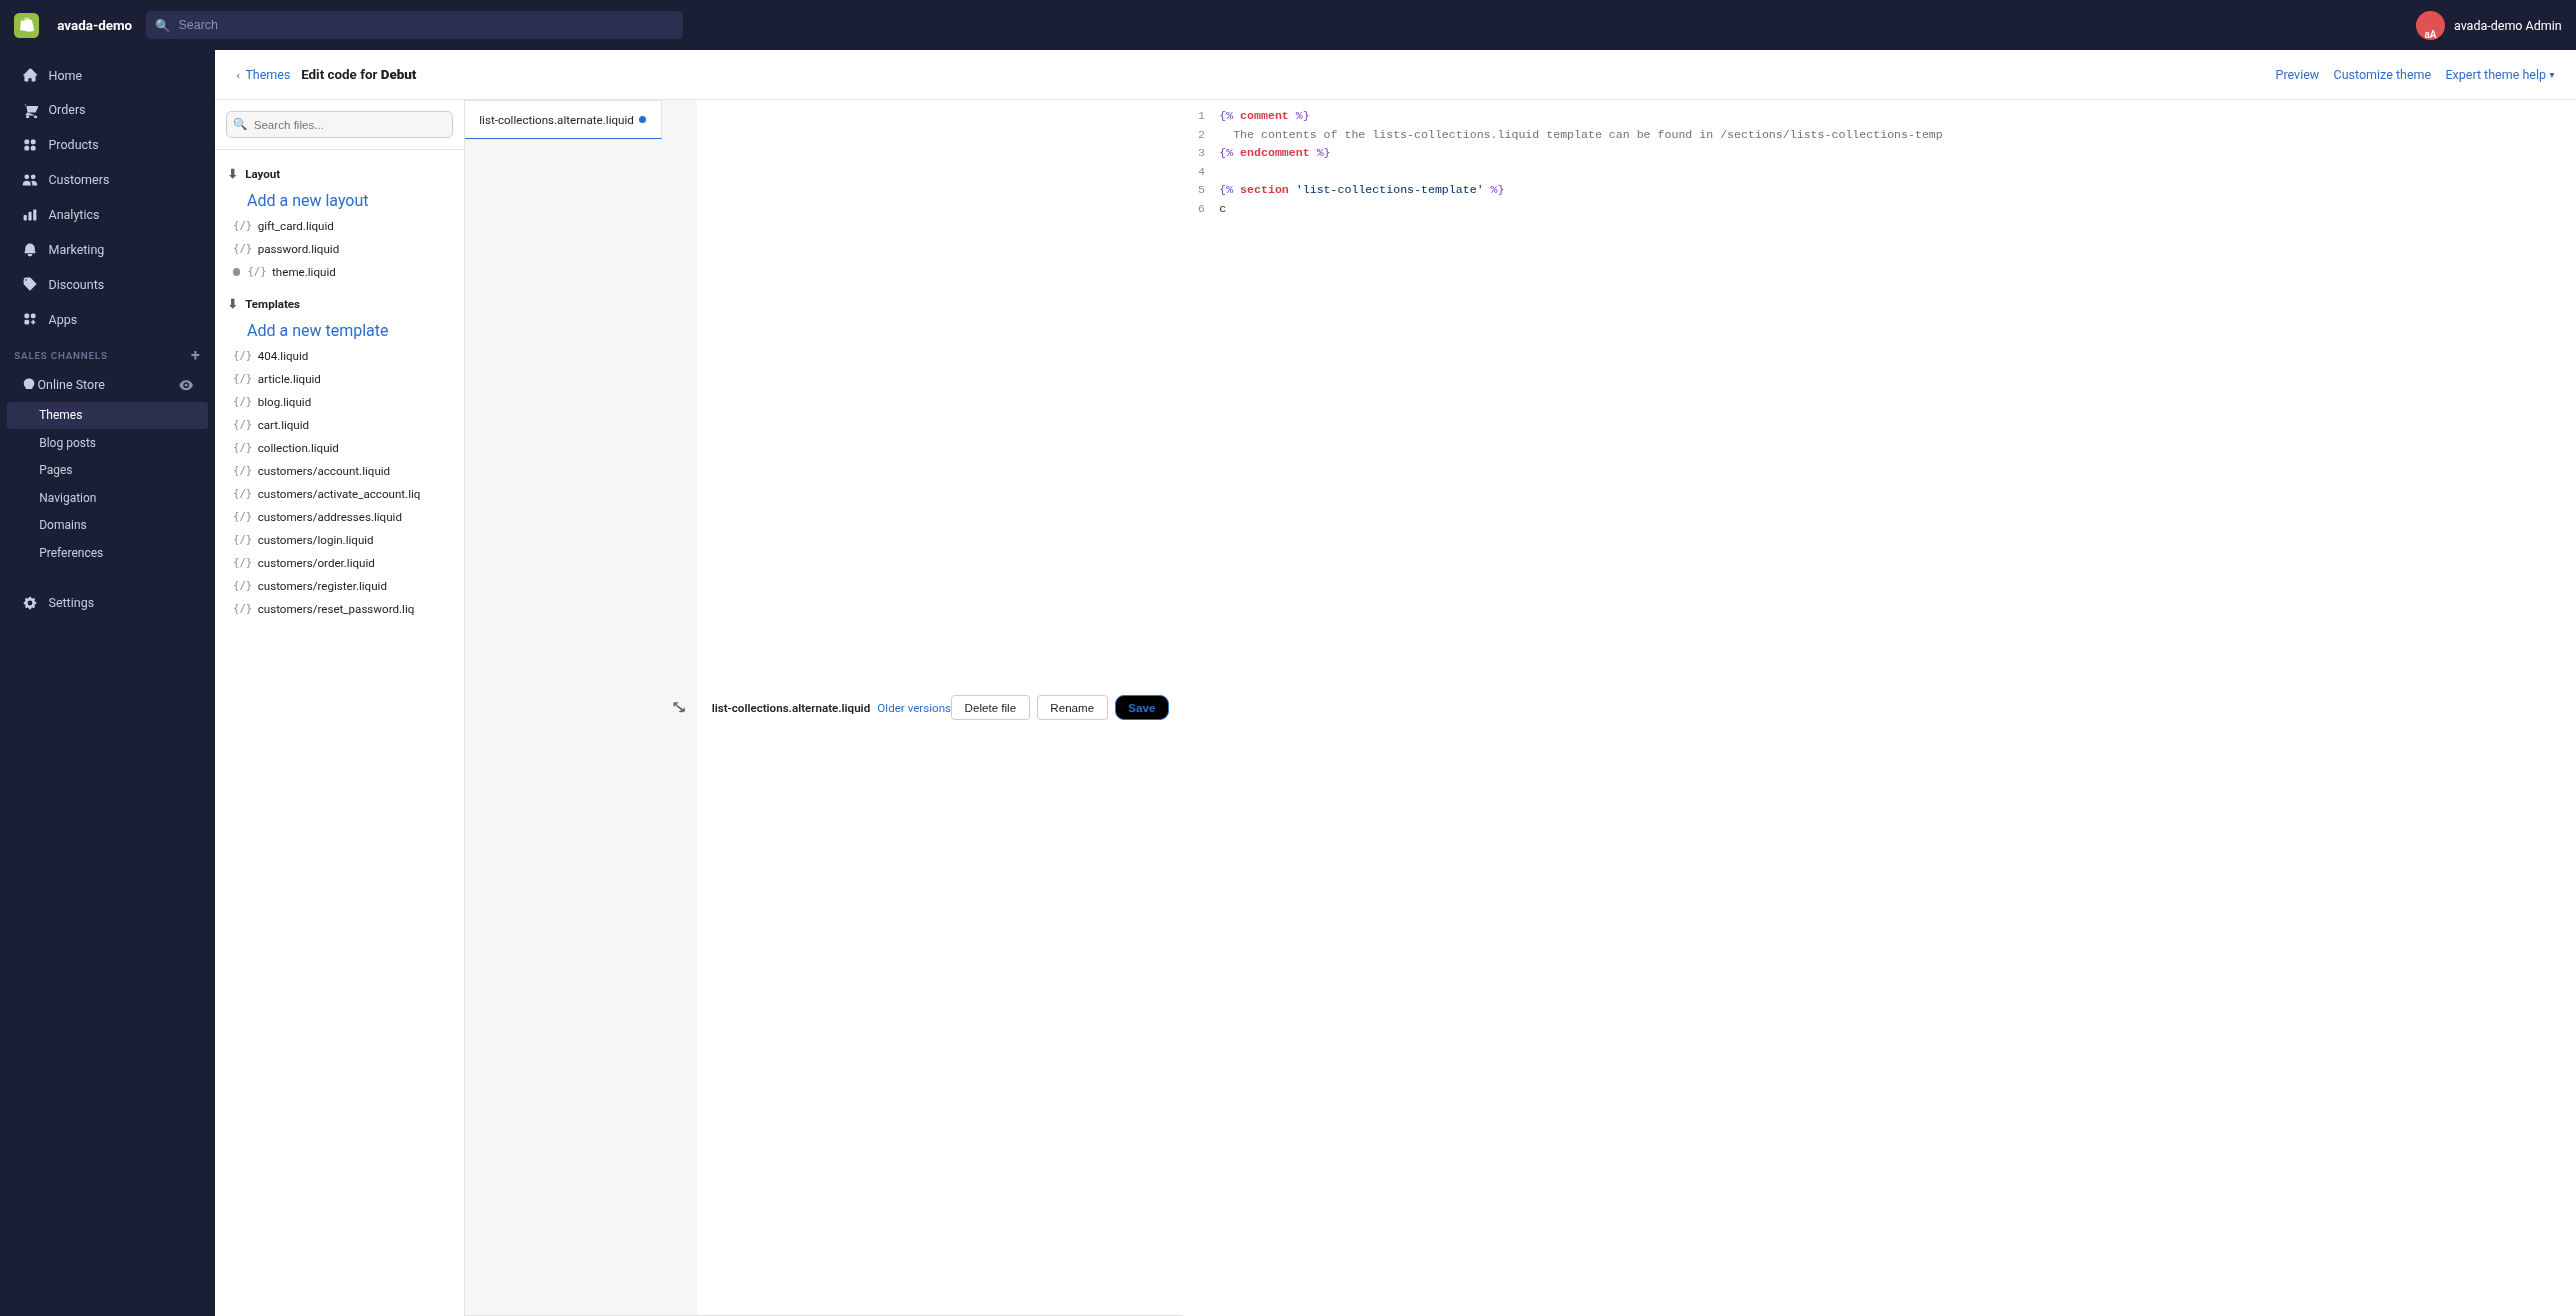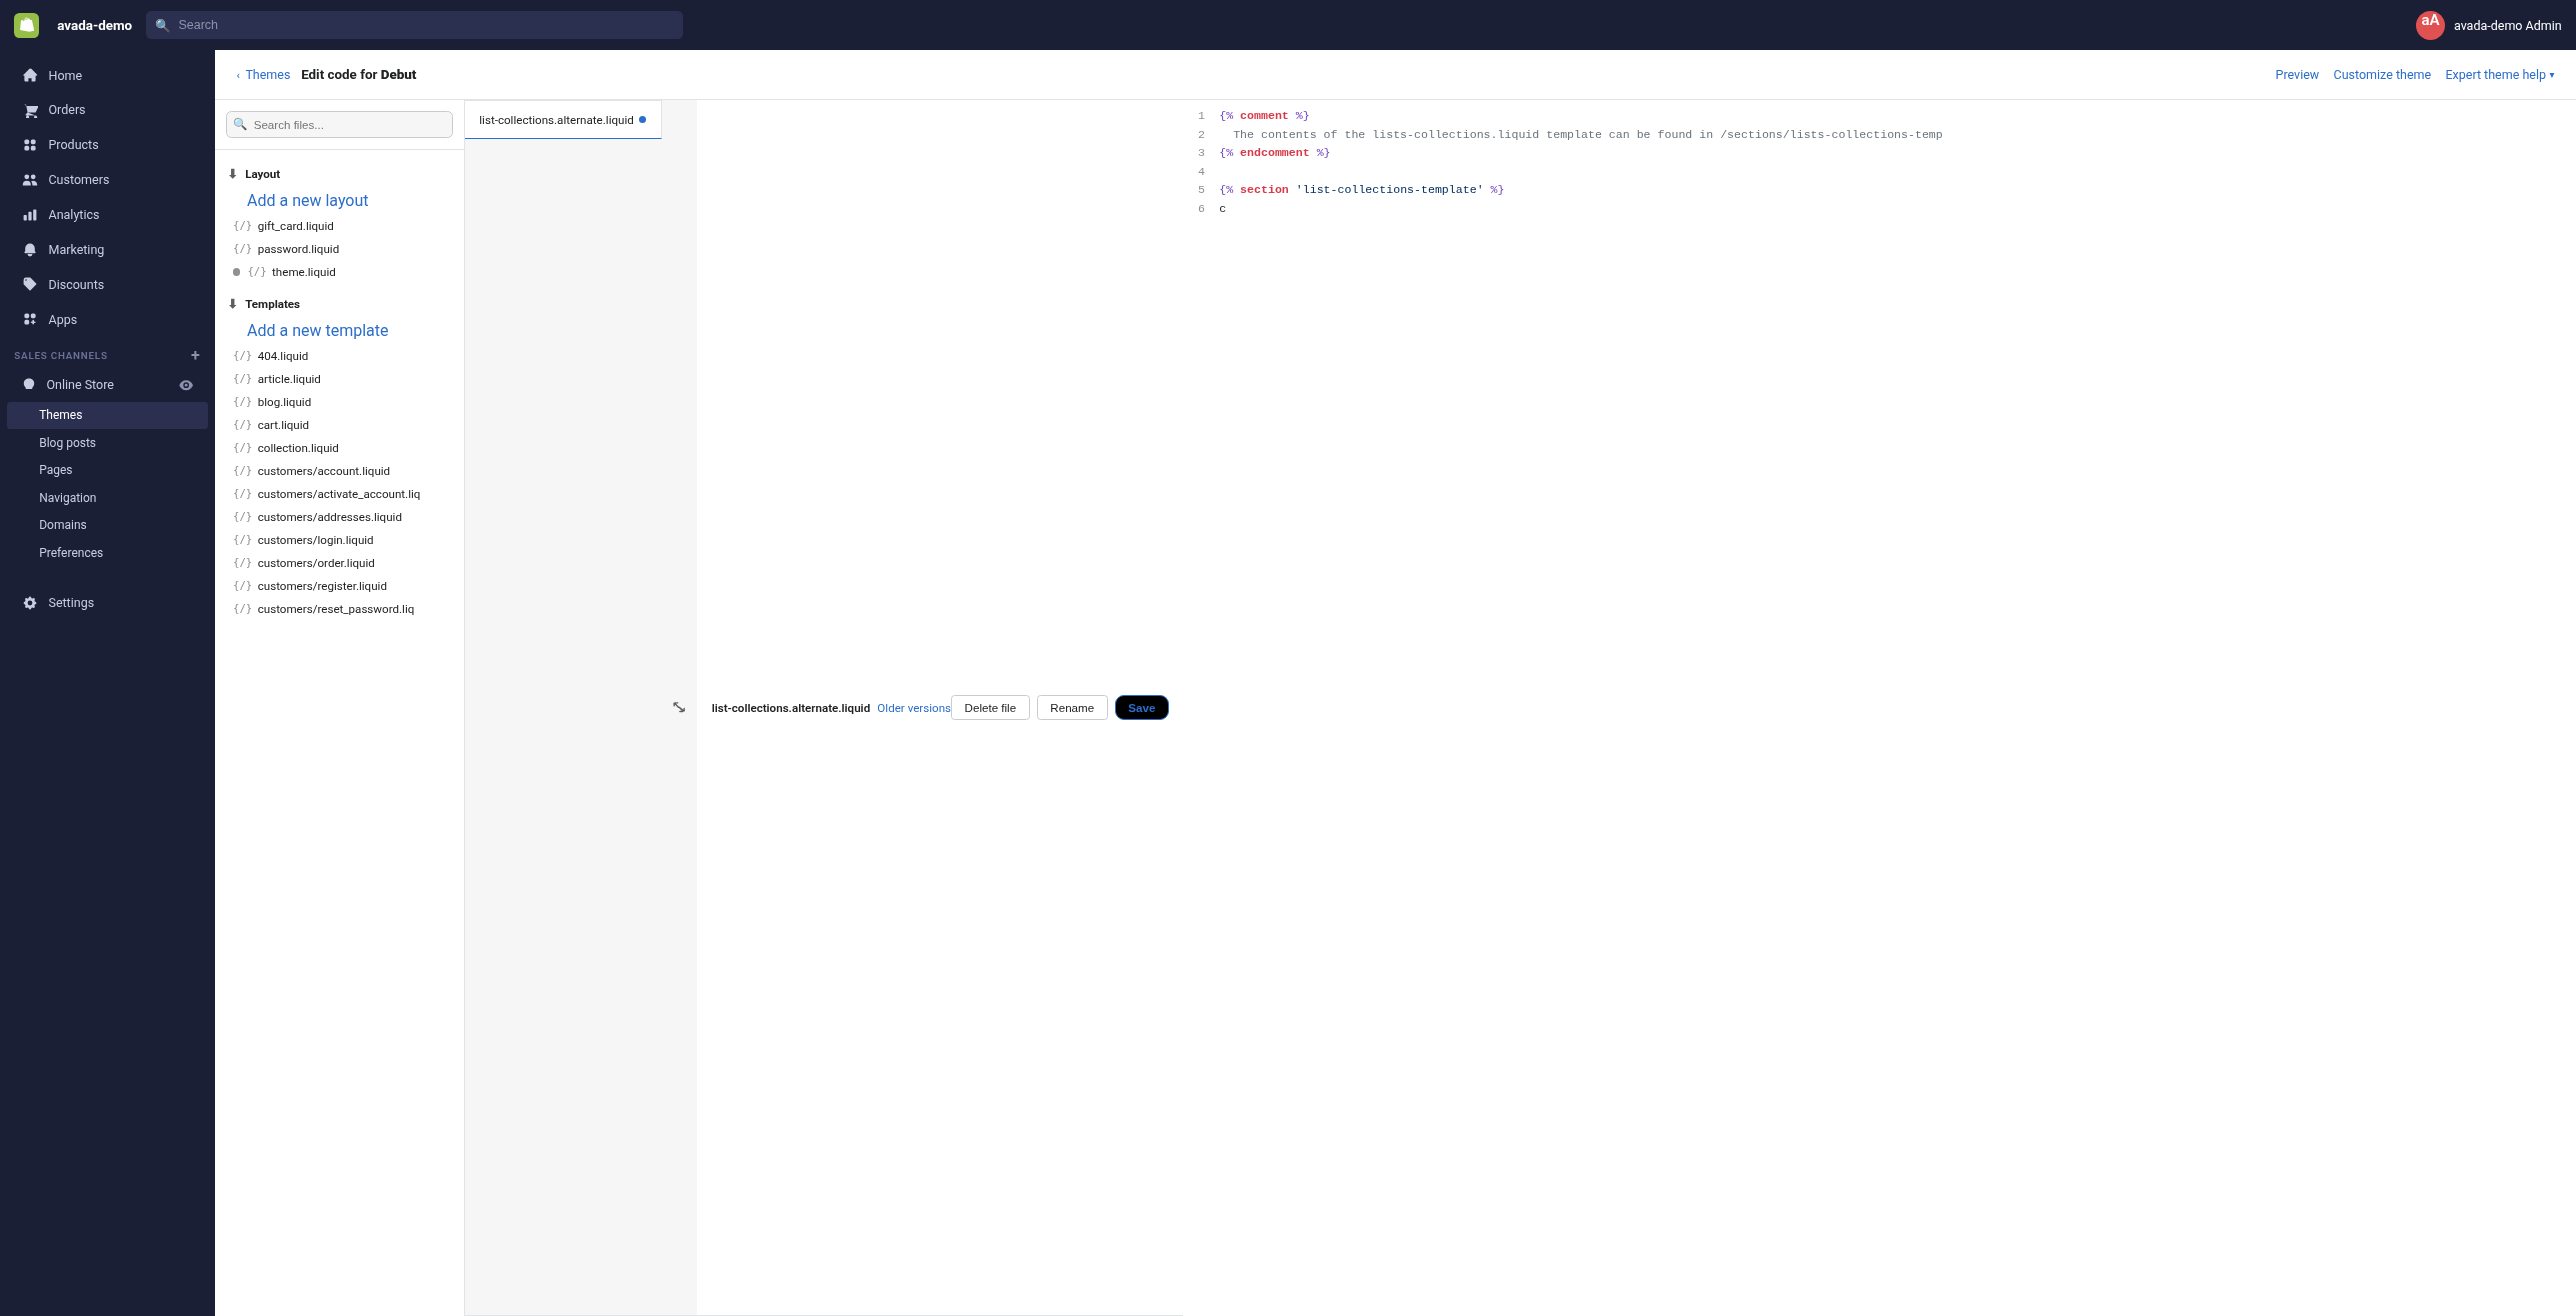--- a/index.html
+++ b/index.html
@@ -66,24 +66,24 @@
       display: flex;
       align-items: center;
       gap: 9px;
     }
     .avatar {
       width: 29px;
       height: 29px;
       border-radius: 50%;
       background: #e05252;
       display: flex;
-      align-items: flex-start;
+      align-items: flex-end;
       justify-content: center;
       color: #fff;
-      font-size: 15px;
+      font-size: 10px;
       font-weight: 600;
     }
     .admin-name {
       color: #fff;
       font-size: 12.5px;
     }
 
     
     .main-layout {
       display: flex;
@@ -158,21 +158,20 @@
       cursor: pointer;
       font-size: 12.5px;
       color: #c9cde0;
       border-radius: 3.6px;
       margin: 0.9px 7.2px;
       justify-content: space-between;
     }
     .sidebar-online-store-left {
       display: flex;
       align-items: center;
-      gap: 9px;
     }
 
     
     .content-area {
       flex: 1;
       display: flex;
       flex-direction: column;
       overflow: hidden;
       background: #f6f6f7;
     }

